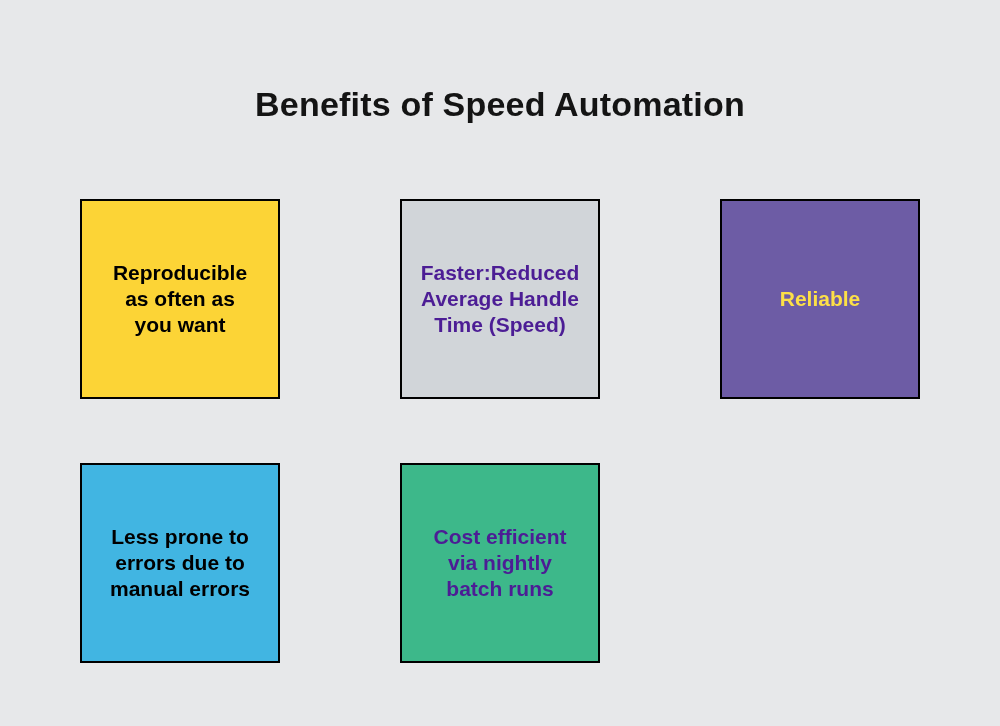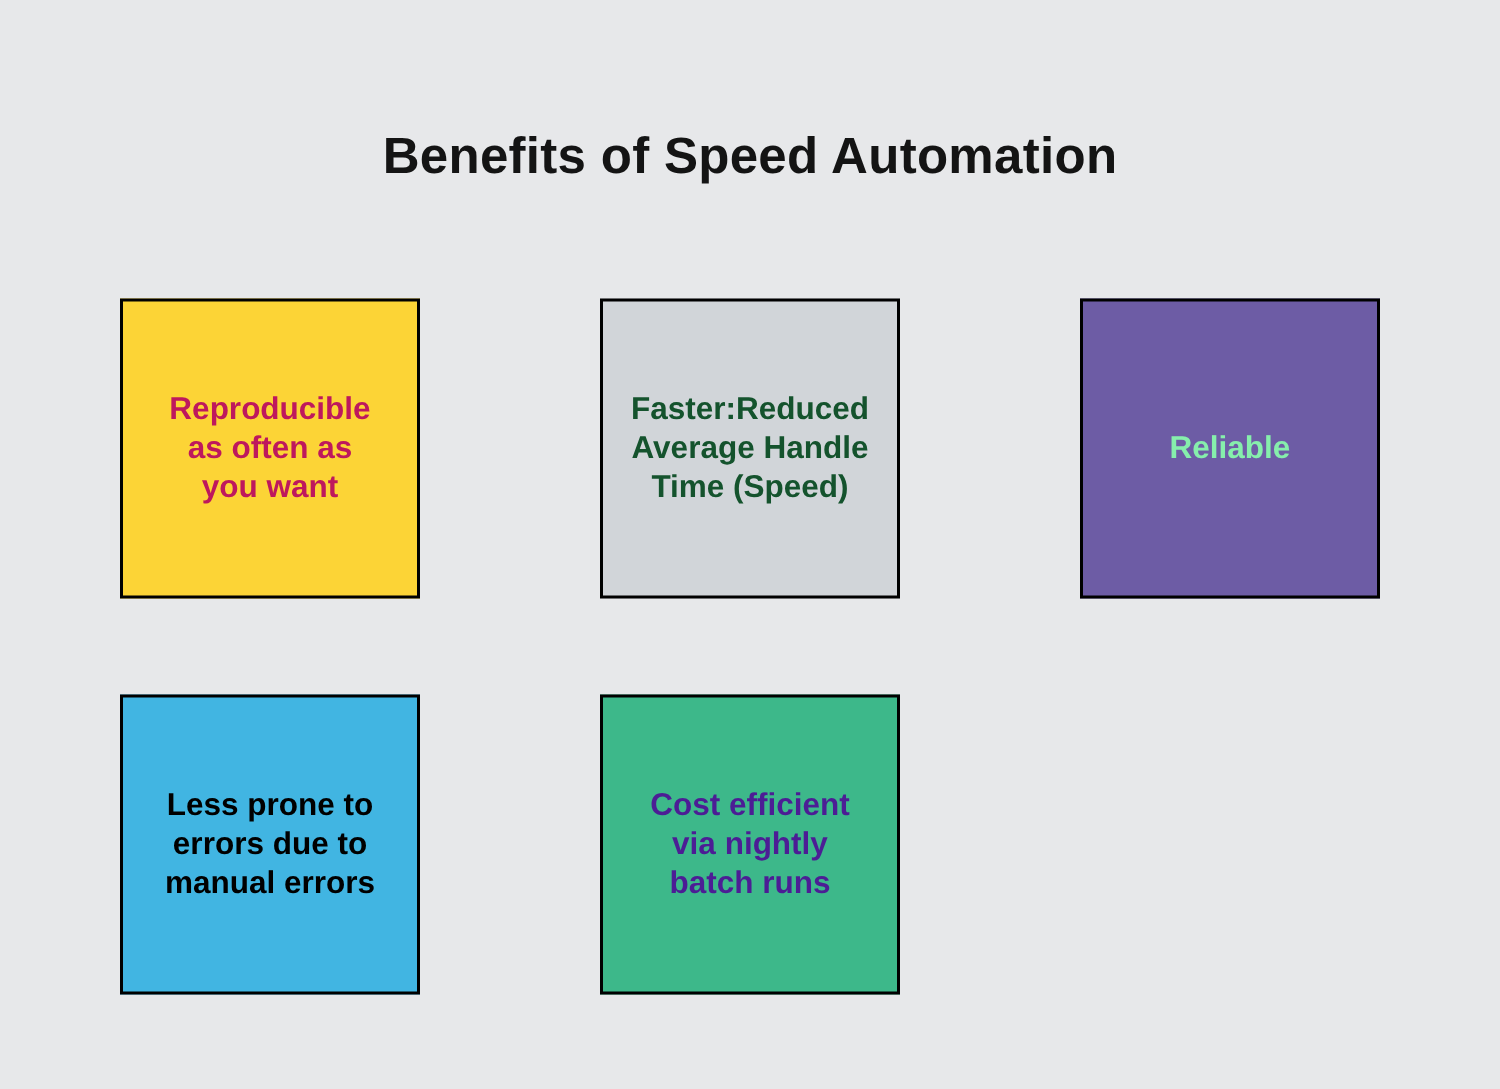--- a/index.html
+++ b/index.html
@@ -51,31 +51,31 @@
     line-height: 26px;
     white-space: pre-line;
   }
 </style>
 </head>
 <body style="background: rgb(231, 232, 234);">
 
 <h1 class="title">Benefits of Speed Automation</h1>
 
 <div class="grid">
-  <div class="card" style="background: rgb(252, 212, 54); color: #be185d; border-color: rgb(0, 0, 0);">
+  <div class="card" style="background: rgb(252, 212, 54); color: #000000; border-color: rgb(0, 0, 0);">
     <span class="card-label">Reproducible
 as often as
 you want</span>
   </div>
-  <div class="card" style="background: rgb(209, 213, 217); color: #14532d; border-color: rgb(0, 0, 0);">
+  <div class="card" style="background: rgb(209, 213, 217); color: #4c1d95; border-color: rgb(0, 0, 0);">
     <span class="card-label">Faster:Reduced
 Average Handle
 Time (Speed)</span>
   </div>
-  <div class="card" style="background: rgb(109, 92, 165); color: #86efac; border-color: rgb(0, 0, 0);">
+  <div class="card" style="background: rgb(109, 92, 165); color: #fde047; border-color: rgb(0, 0, 0);">
     <span class="card-label">Reliable</span>
   </div>
   <div class="card" style="background: rgb(65, 181, 226); color: #000000; border-color: rgb(0, 0, 0);">
     <span class="card-label">Less prone to
 errors due to
 manual errors</span>
   </div>
   <div class="card" style="background: rgb(61, 184, 138); color: #4c1d95; border-color: rgb(0, 0, 0);">
     <span class="card-label">Cost efficient
 via nightly

